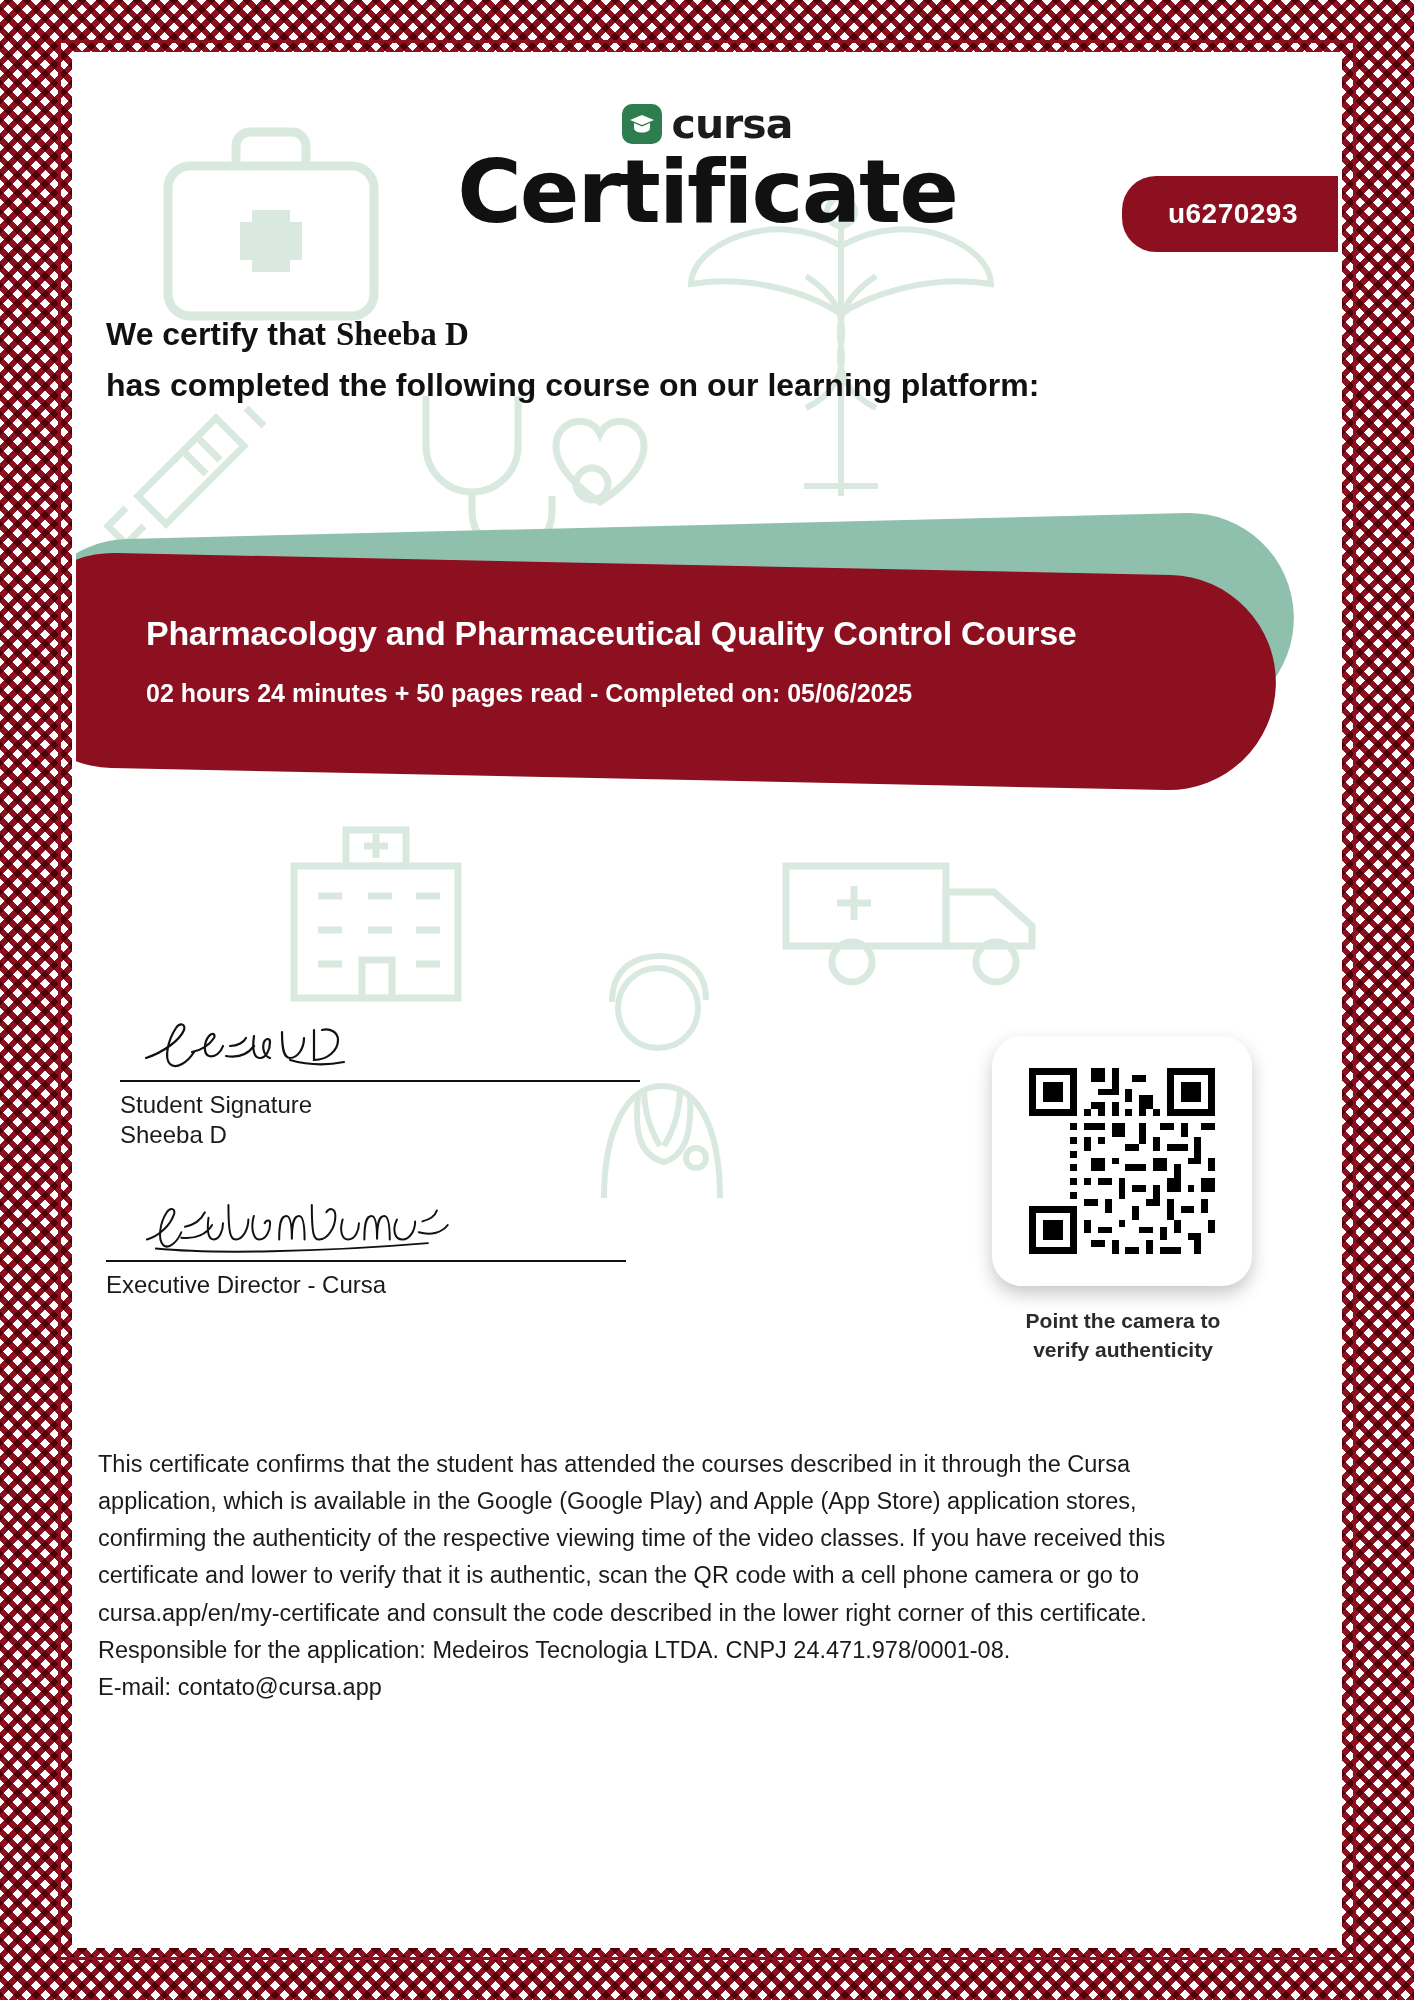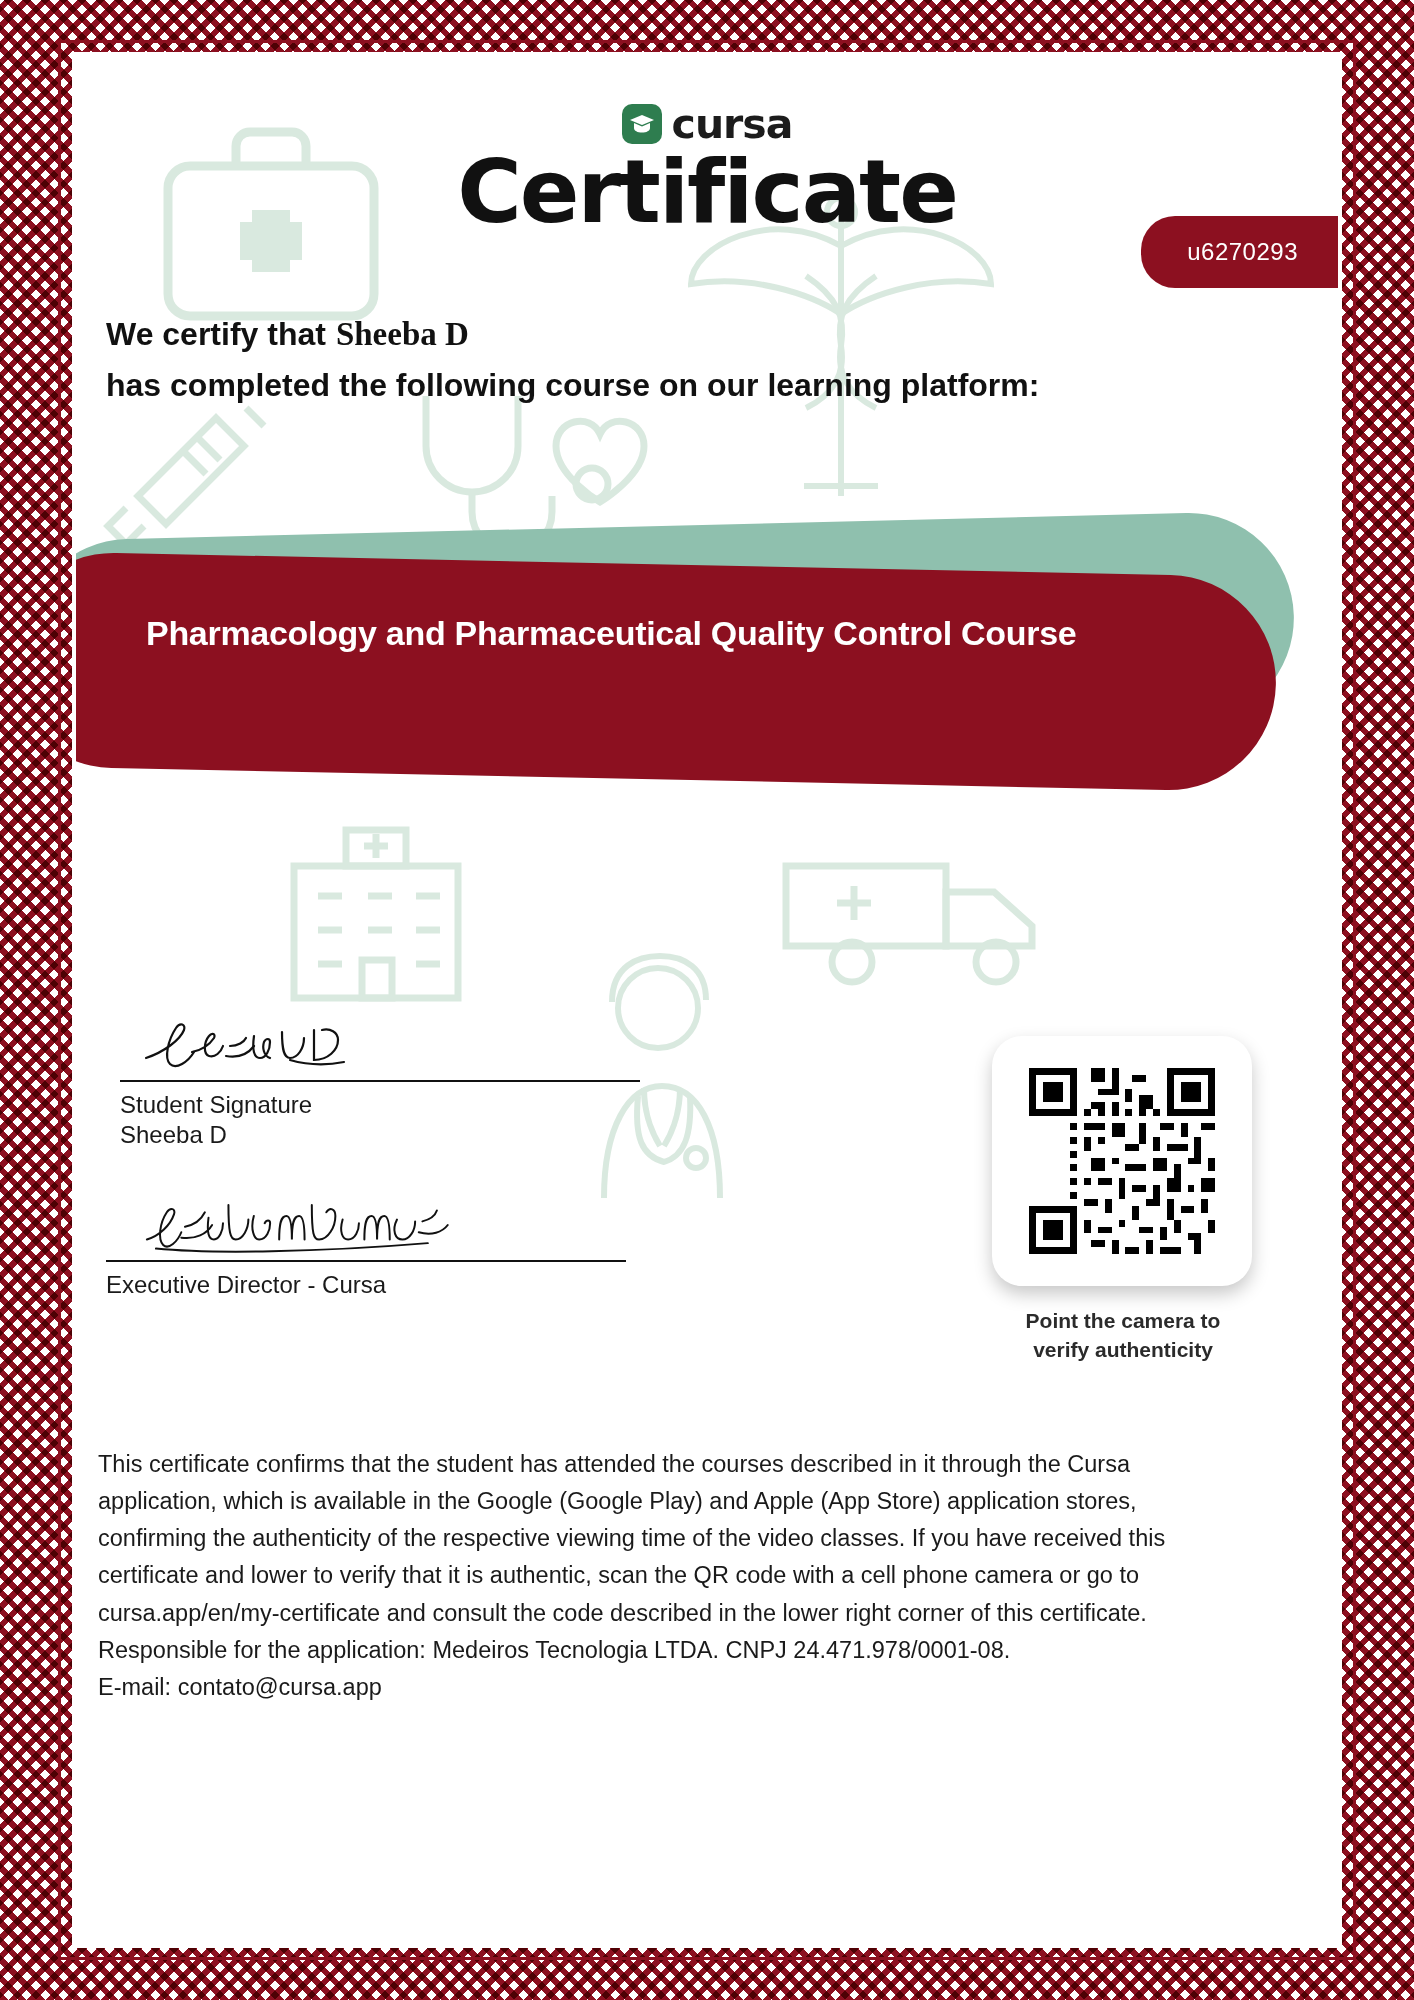--- a/index.html
+++ b/index.html
@@ -108,26 +108,25 @@
     color: #111111;
     font-family: "DejaVu Sans", sans-serif;
   }
 
   .code-badge {
     position: absolute;
     right: -30px;
     top: 120px;
     background: #8c1020;
     color: #ffffff;
-    font-size: 24px;
-    font-weight: 400;
+    font-size: 28px;
+    font-weight: 700;
     padding: 22px 70px 22px 46px;
     border-radius: 34px 0 0 34px;
     letter-spacing: 0.5px;
-    margin-top: 40px;
   }
 
   
   .certify-block {
     position: absolute;
     left: 30px;
     top: 260px;
     width: 1120px;
   }
   .certify-line1 {
@@ -364,20 +363,21 @@
         <span>We certify that</span><span class="student">Sheeba D</span>
       </div>
       <div class="certify-line2">has completed the following course on our learning platform:</div>
     </div>
 
     <div class="banner-wrap">
       <div class="banner-green"></div>
       <div class="banner-red"></div>
       <div class="banner-text">
         <div class="course-name">Pharmacology and Pharmaceutical Quality Control Course</div>
+        <div class="course-meta">02 hours 24 minutes + 50 pages read - Completed on: 05/06/2025</div>
       </div>
     </div>
 
     <div class="sig-block">
       <div>
         <svg class="sig-img" width="260" height="58" viewBox="0 0 260 58" fill="none" stroke="#111111" stroke-width="2.2" stroke-linecap="round">
           <path d="M12 42 c18-6 34-18 38-28 c2-6-4-8-8-2 c-8 12-12 30-6 36 c6 6 18-2 24-12"></path>
           <path d="M58 36 c10-2 18-8 22-14 c2-4-2-6-5-2 c-5 6-6 18 0 20 c6 2 12-4 14-10"></path>
           <path d="M96 30 c8 0 14-4 16-8 M92 40 c12 2 22-2 28-10"></path>
           <path d="M120 20 c-2 14 0 22 6 22 c6 0 10-8 10-16 c0-4-4-4-6 0 c-2 6 0 14 6 16"></path>

